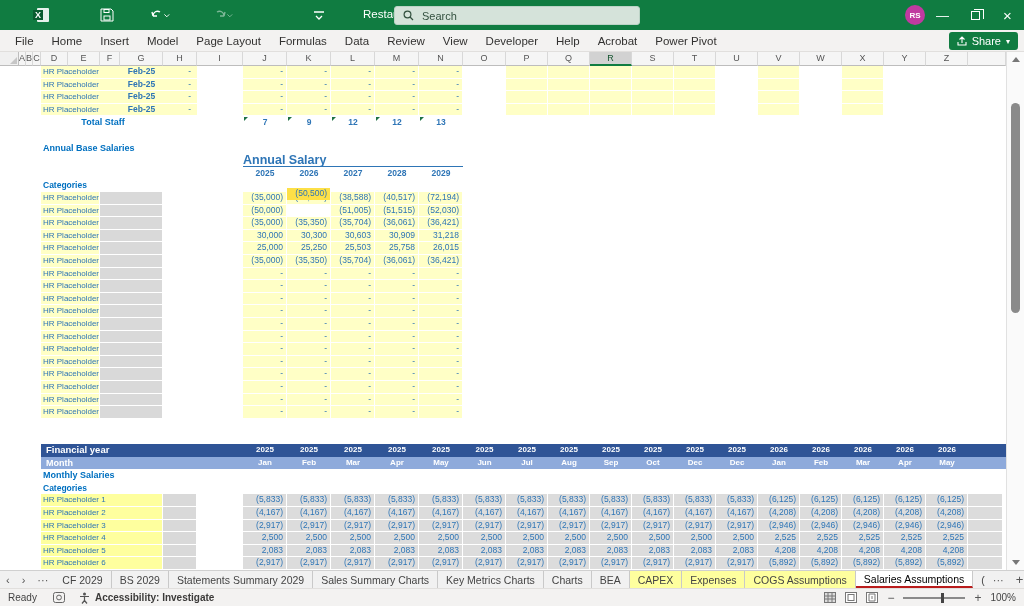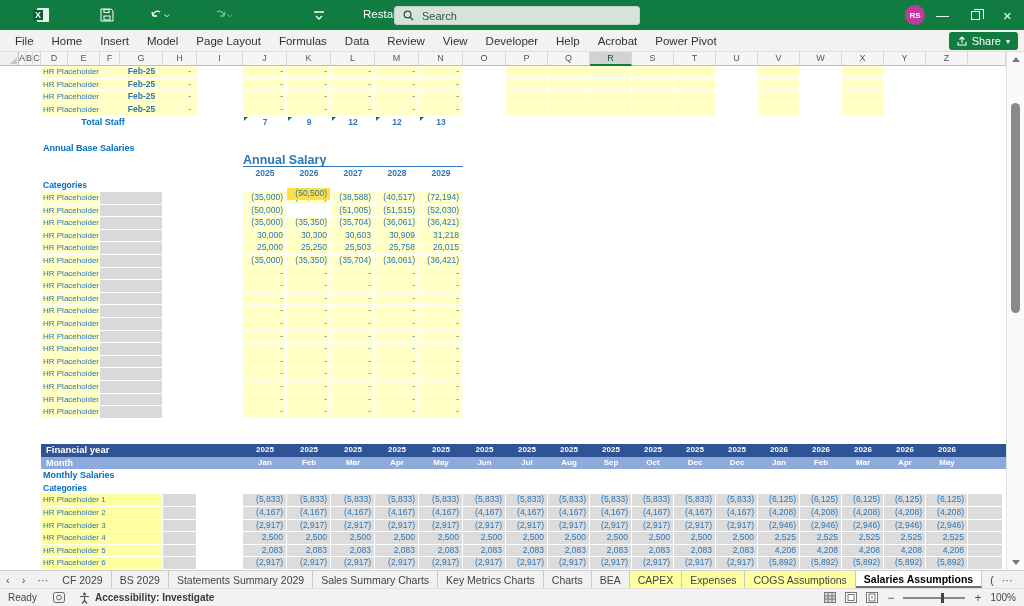--- a/index.html
+++ b/index.html
@@ -36,21 +36,21 @@
   .tri{position:absolute;width:0;height:0;border-top:4px solid #1e7145;border-right:4px solid transparent;}
   
   .vscroll{position:absolute;left:1006px;top:52px;width:18px;height:518px;background:#fafafa;border-left:1px solid #e1e1e1;}
   .vthumb{position:absolute;left:4px;width:9px;border-radius:5px;background:#8a8a8a;}
   .arr{position:absolute;left:5px;width:0;height:0;border-left:4px solid transparent;border-right:4px solid transparent;}
   
   .tabbar{position:absolute;left:0;top:570px;width:1024px;height:18px;background:#f1f1f1;border-top:1px solid #d0d0d0;display:flex;align-items:stretch;font-size:10.5px;color:#444;}
   .tnav{display:flex;align-items:center;padding:0 6px;color:#555;font-size:11px;}
   .stab{display:flex;align-items:center;padding:0 8px;border-right:1px solid #c9c9c9;white-space:nowrap;}
   .stab.yellow{background:#feff9e;}
-  .stab.active{background:#fff;font-weight:bold;color:#000;border-bottom:2px solid #737373;}
+  .stab.active{background:#fff;font-weight:normal;color:#000;border-bottom:2px solid #b91c1c;}
   .stab.partial{border-right:none;padding-right:2px;}
   
   .statusbar{position:absolute;left:0;top:588px;width:1024px;height:18px;background:#f3f2f1;border-top:1px solid #e1dfdd;display:flex;align-items:center;font-size:10px;color:#444;}
   .sb-right{margin-left:auto;display:flex;align-items:center;gap:9px;padding-right:8px;}
   .viewico{width:12px;height:11px;border:1px solid #777;background:#fff;position:relative;}
   .zoomtrack{width:62px;height:2px;background:#8a8a8a;position:relative;}
   .zoomthumb{position:absolute;left:38px;top:-4px;width:3px;height:10px;background:#444;}
   .svgico{display:inline-block;vertical-align:middle;}
 </style>
 </head>

